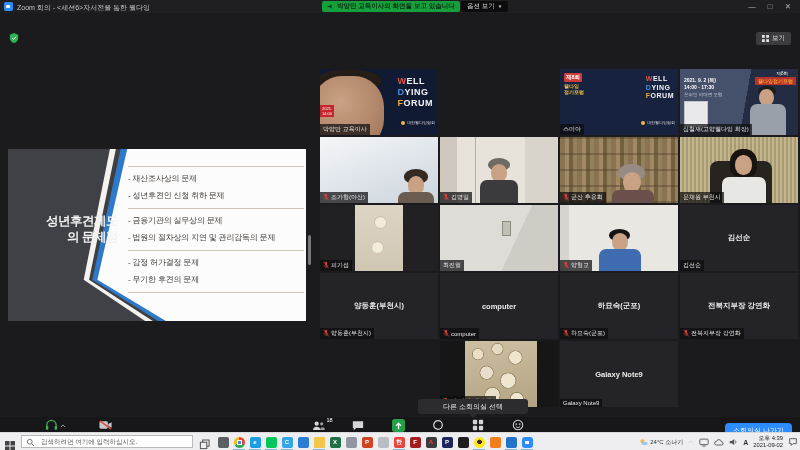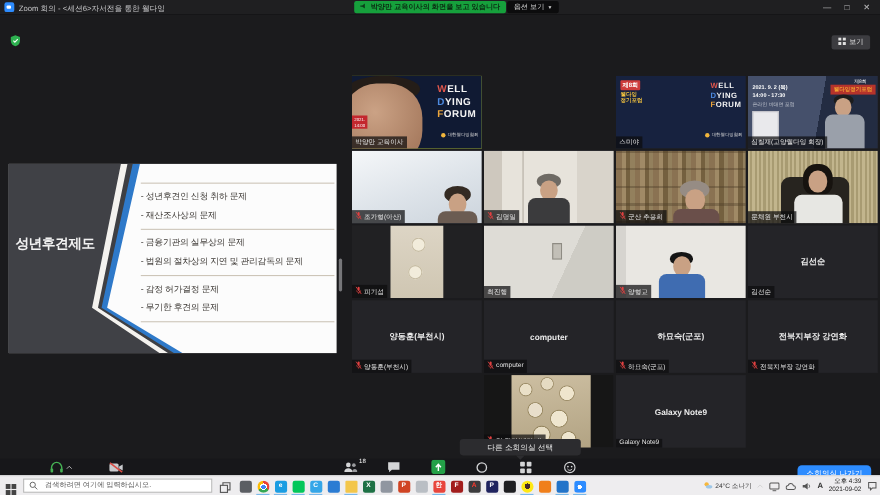--- a/index.html
+++ b/index.html
@@ -23,21 +23,21 @@
   .shield{position:absolute;left:9px;top:17px;width:10px;height:12px;z-index:6;}
   .divider{position:absolute;left:308px;top:222px;width:3px;height:30px;background:#77777a;border-radius:2px;z-index:6;}
   
   .slide{position:absolute;left:8px;top:136px;width:298px;height:172px;background:#fcfcfc;overflow:hidden;}
   .slide .layer{position:absolute;inset:0;}
   .sl-blue {background:#2e79c9;clip-path:polygon(0 0,40% 0,30% 76%,53% 100%,0 100%);}
   .sl-mid  {background:#3e3f43;clip-path:polygon(0 0,37.8% 0,28.3% 76%,50.4% 100%,0 100%);}
   .sl-white{background:#f4f2ee;clip-path:polygon(0 0,36.2% 0,27.2% 76%,48.6% 100%,0 100%);}
   .sl-gray {background:#404146;clip-path:polygon(0 0,34.2% 0,25.4% 76%,46% 100%,0 100%);}
   .slide-title{position:absolute;left:6px;top:64px;width:104px;font-size:12.5px;font-weight:bold;
-               color:#f2f2f2;line-height:16px;letter-spacing:-0.5px;}
+               color:#f2f2f2;line-height:16px;letter-spacing:-0.5px;text-align:right;}
   .bullets{position:absolute;left:120px;top:13px;width:176px;font-size:8px;color:#3e3a36;letter-spacing:-0.2px;}
   .sep{border-top:1px solid #cdc5b8;margin:4px 0 3px;}
   .bullet{line-height:17px;white-space:nowrap;}
   
   .grid{position:absolute;left:320px;top:56px;width:480px;height:338px;}
   .tile{position:absolute;width:118px;height:66px;background:#242428;overflow:hidden;cursor:pointer;}
   .tile.active{outline:2px solid #b9d23c;outline-offset:-2px;z-index:2;}
   .scene{position:absolute;inset:0;}
   .nlabel{position:absolute;left:0;bottom:0;display:flex;align-items:center;gap:2px;z-index:3;
           background:rgba(12,12,14,.72);padding:1px 3px;font-size:6px;color:#e4e4e4;max-width:110px;white-space:nowrap;overflow:hidden;}
@@ -185,25 +185,26 @@
     <span>보기</span>
   </div>
 
   <div class="slide">
     <div class="layer sl-blue"></div>
     <div class="layer sl-mid"></div>
     <div class="layer sl-white"></div>
     <div class="layer sl-gray"></div>
     <div class="slide-title">
       <div>성년후견제도</div>
+      <div>의 문제점</div>
     </div>
     <div class="bullets" id="bullets">
         <div class="sep"></div>
+        <div class="bullet">- 재산조사상의 문제</div>
         <div class="bullet">- 성년후견인 신청 취하 문제</div>
-        <div class="bullet">- 재산조사상의 문제</div>
         <div class="sep"></div>
         <div class="bullet">- 금융기관의 실무상의 문제</div>
         <div class="bullet">- 법원의 절차상의 지연 및 관리감독의 문제</div>
         <div class="sep"></div>
         <div class="bullet">- 감정 허가결정 문제</div>
         <div class="bullet">- 무기한 후견의 문제</div>
         <div class="sep"></div>
       </div>
   </div>
 

